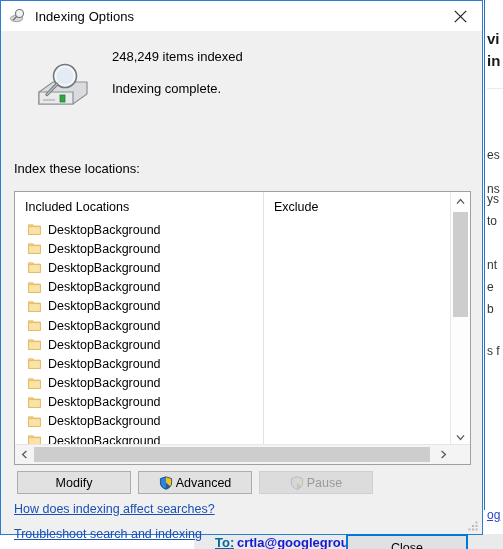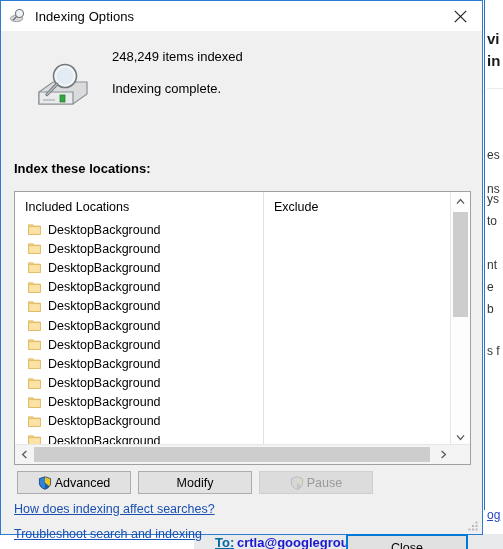--- a/index.html
+++ b/index.html
@@ -133,21 +133,20 @@
     font-size: 13px;
     color: #000;
   }
 
   .locations-label {
     position: absolute;
     left: 13px;
     top: 130px;
     font-size: 13px;
     color: #000;
-    font-weight: bold;
   }
 
   
   .listview {
     position: absolute;
     left: 13px;
     top: 160px;
     width: 457px;
     height: 274px;
     box-sizing: border-box;
@@ -517,31 +516,31 @@
           <div class="hscroll-arrow right">
             <svg width="7" height="9" viewBox="0 0 7 9">
               <path d="M1.6 1 L5.4 4.5 L1.6 8" fill="none" stroke="#5a5a5a" stroke-width="1.3"></path>
             </svg>
           </div>
         </div>
         <div class="corner-box"></div>
       </div>
 
       <div class="btn-row">
+        <div class="btn modify">
+          <span>Modify</span>
+        </div>
         <div class="btn advanced">
           <svg class="shield" viewBox="0 0 14 14">
             <path d="M7 0.8 L12.6 2.6 V7 C12.6 10.2 9.9 12.4 7 13.3 C4.1 12.4 1.4 10.2 1.4 7 V2.6 Z" fill="#1c5fa8"></path>
             <path d="M7 0.8 L1.4 2.6 V7 C1.4 10.2 4.1 12.4 7 13.3 Z" fill="#2f82d6"></path>
             <path d="M7 0.8 L12.6 2.6 V7 C12.6 8.4 12.1 9.6 11.3 10.6 L7 6.6 Z" fill="#f0c419"></path>
             <path d="M7 0.8 L12.6 2.6 V7 C12.6 10.2 9.9 12.4 7 13.3 C4.1 12.4 1.4 10.2 1.4 7 V2.6 Z" fill="none" stroke="#123f72" stroke-width="0.7"></path>
           </svg>
           <span>Advanced</span>
-        </div>
-        <div class="btn modify">
-          <span>Modify</span>
         </div>
         <div class="btn pause">
           <svg class="shield" viewBox="0 0 14 14">
             <path d="M7 0.8 L12.6 2.6 V7 C12.6 10.2 9.9 12.4 7 13.3 C4.1 12.4 1.4 10.2 1.4 7 V2.6 Z" fill="#c2c6ca"></path>
             <path d="M7 0.8 L1.4 2.6 V7 C1.4 10.2 4.1 12.4 7 13.3 Z" fill="#d3d7da"></path>
             <path d="M7 0.8 L12.6 2.6 V7 C12.6 8.4 12.1 9.6 11.3 10.6 L7 6.6 Z" fill="#dcd9c8"></path>
             <path d="M7 0.8 L12.6 2.6 V7 C12.6 10.2 9.9 12.4 7 13.3 C4.1 12.4 1.4 10.2 1.4 7 V2.6 Z" fill="none" stroke="#b0b4b8" stroke-width="0.7"></path>
           </svg>
           <span>Pause</span>
         </div>

